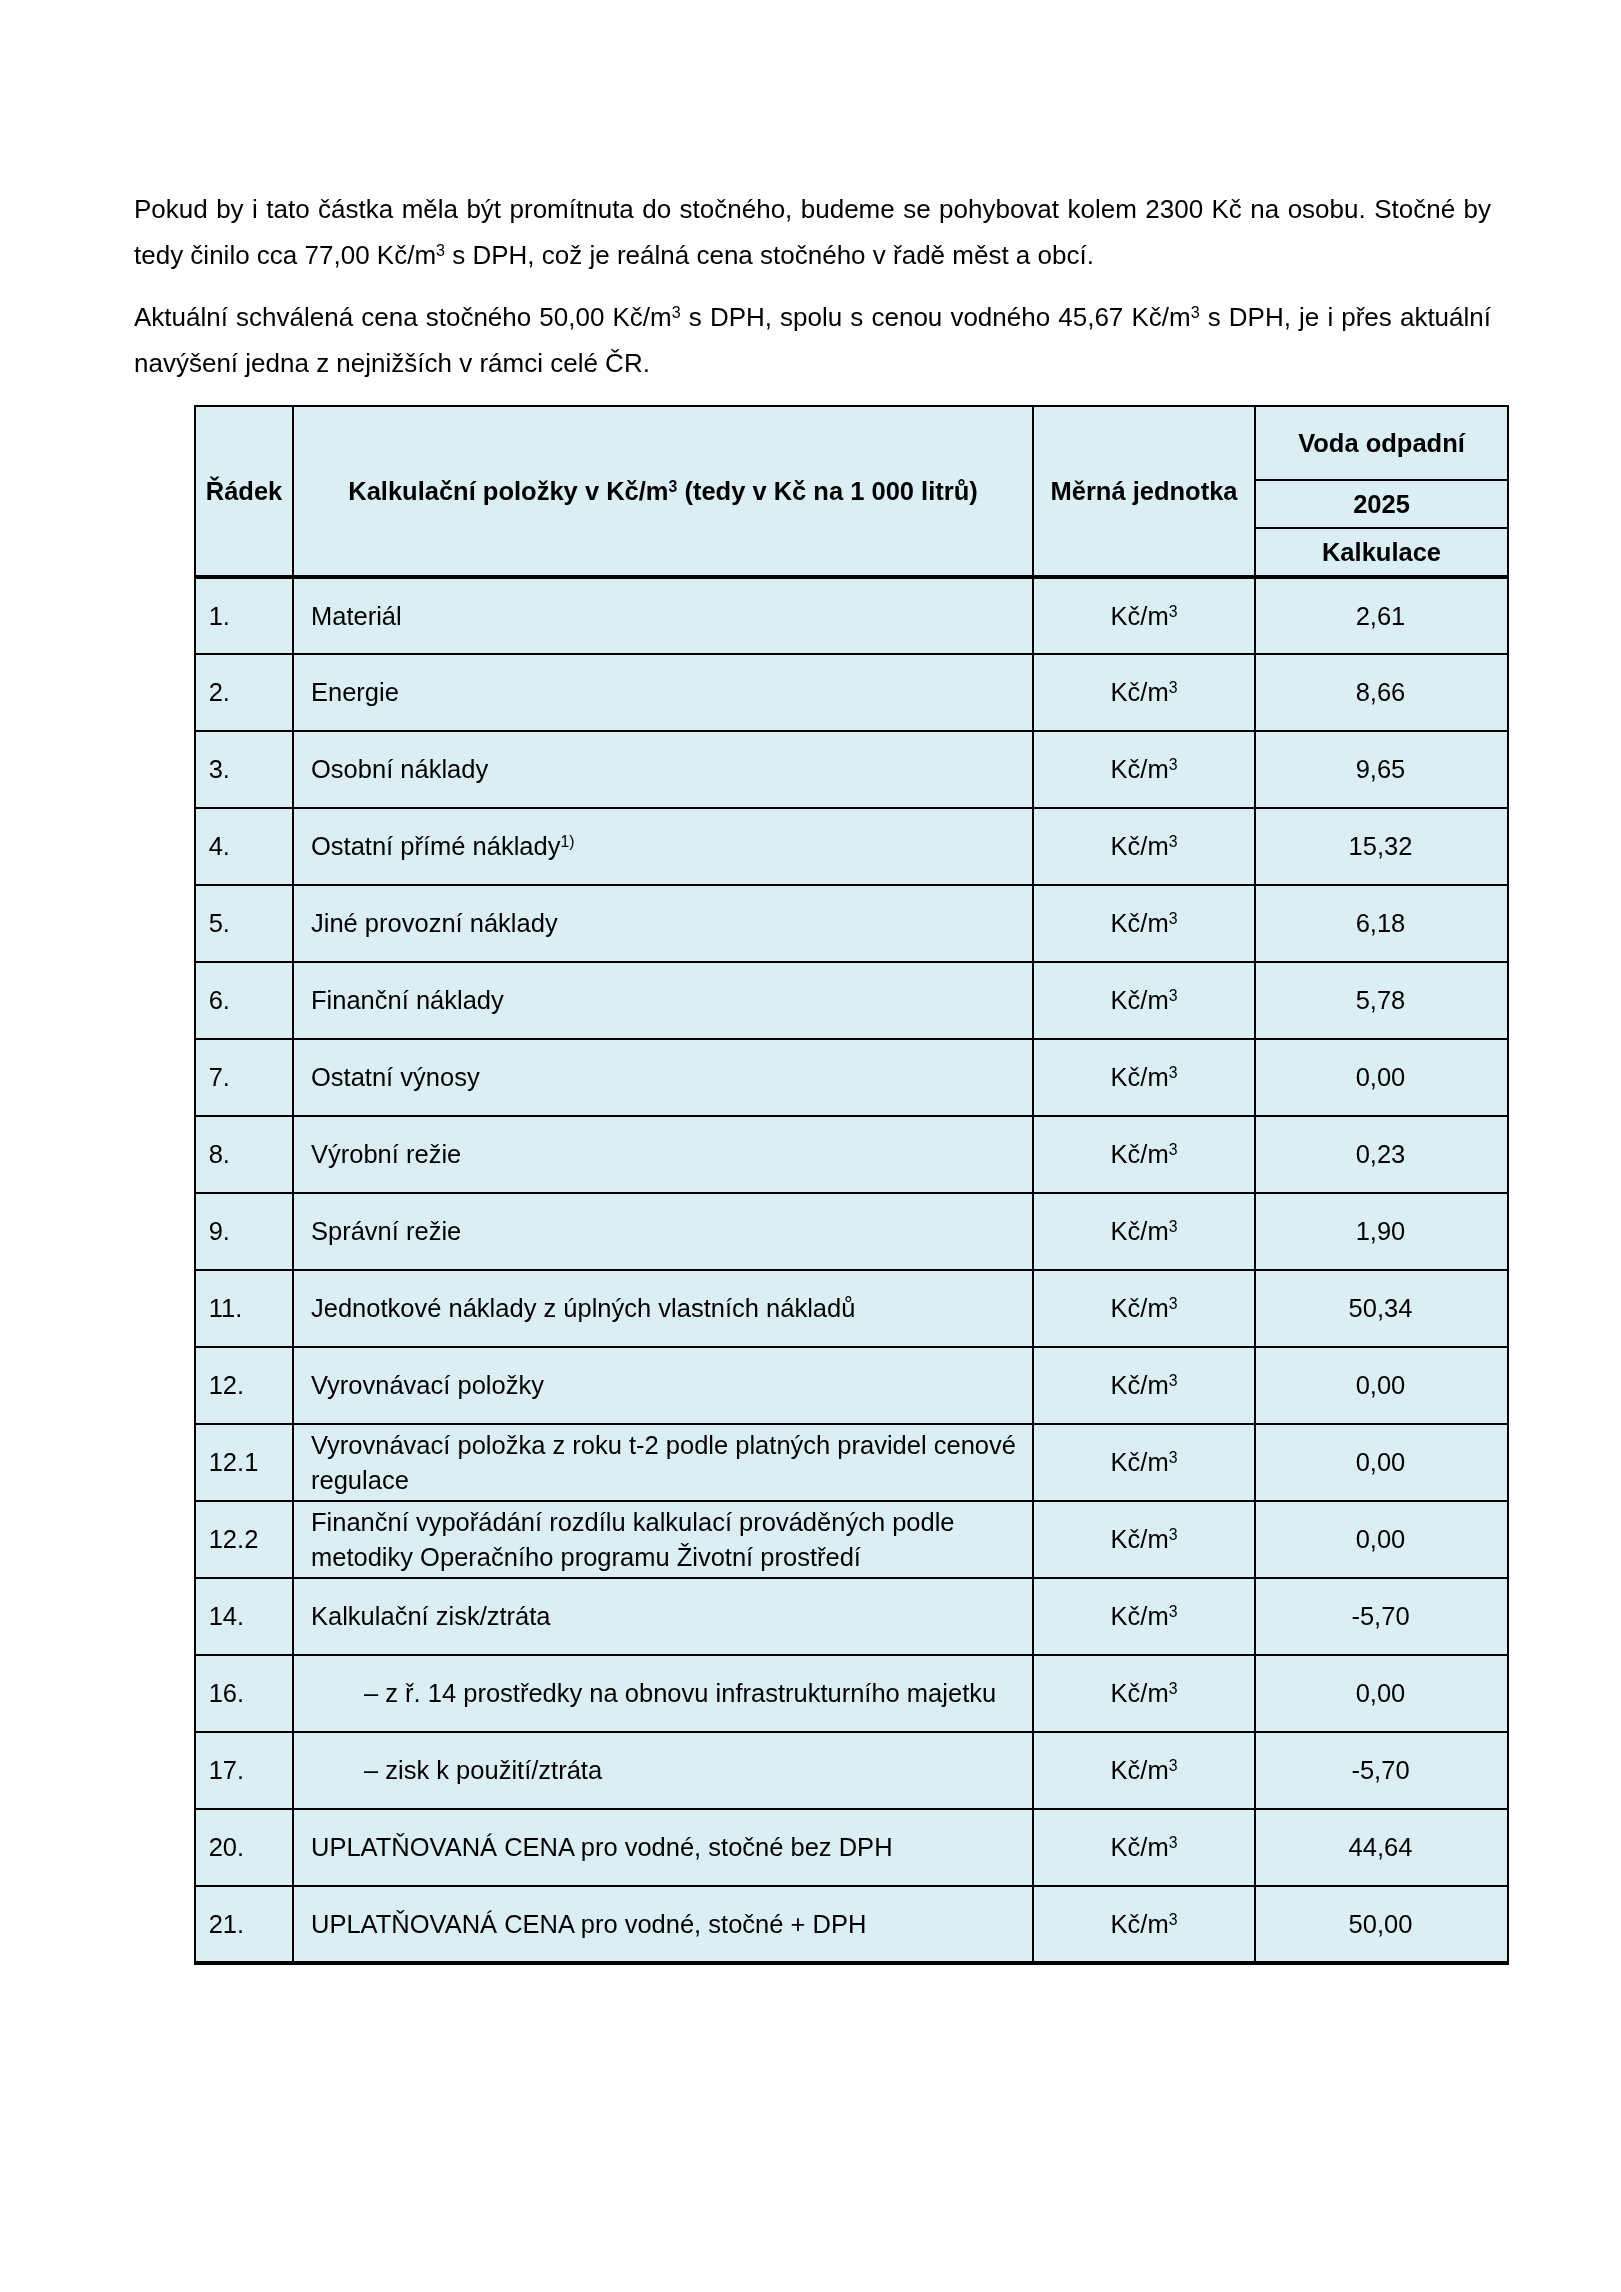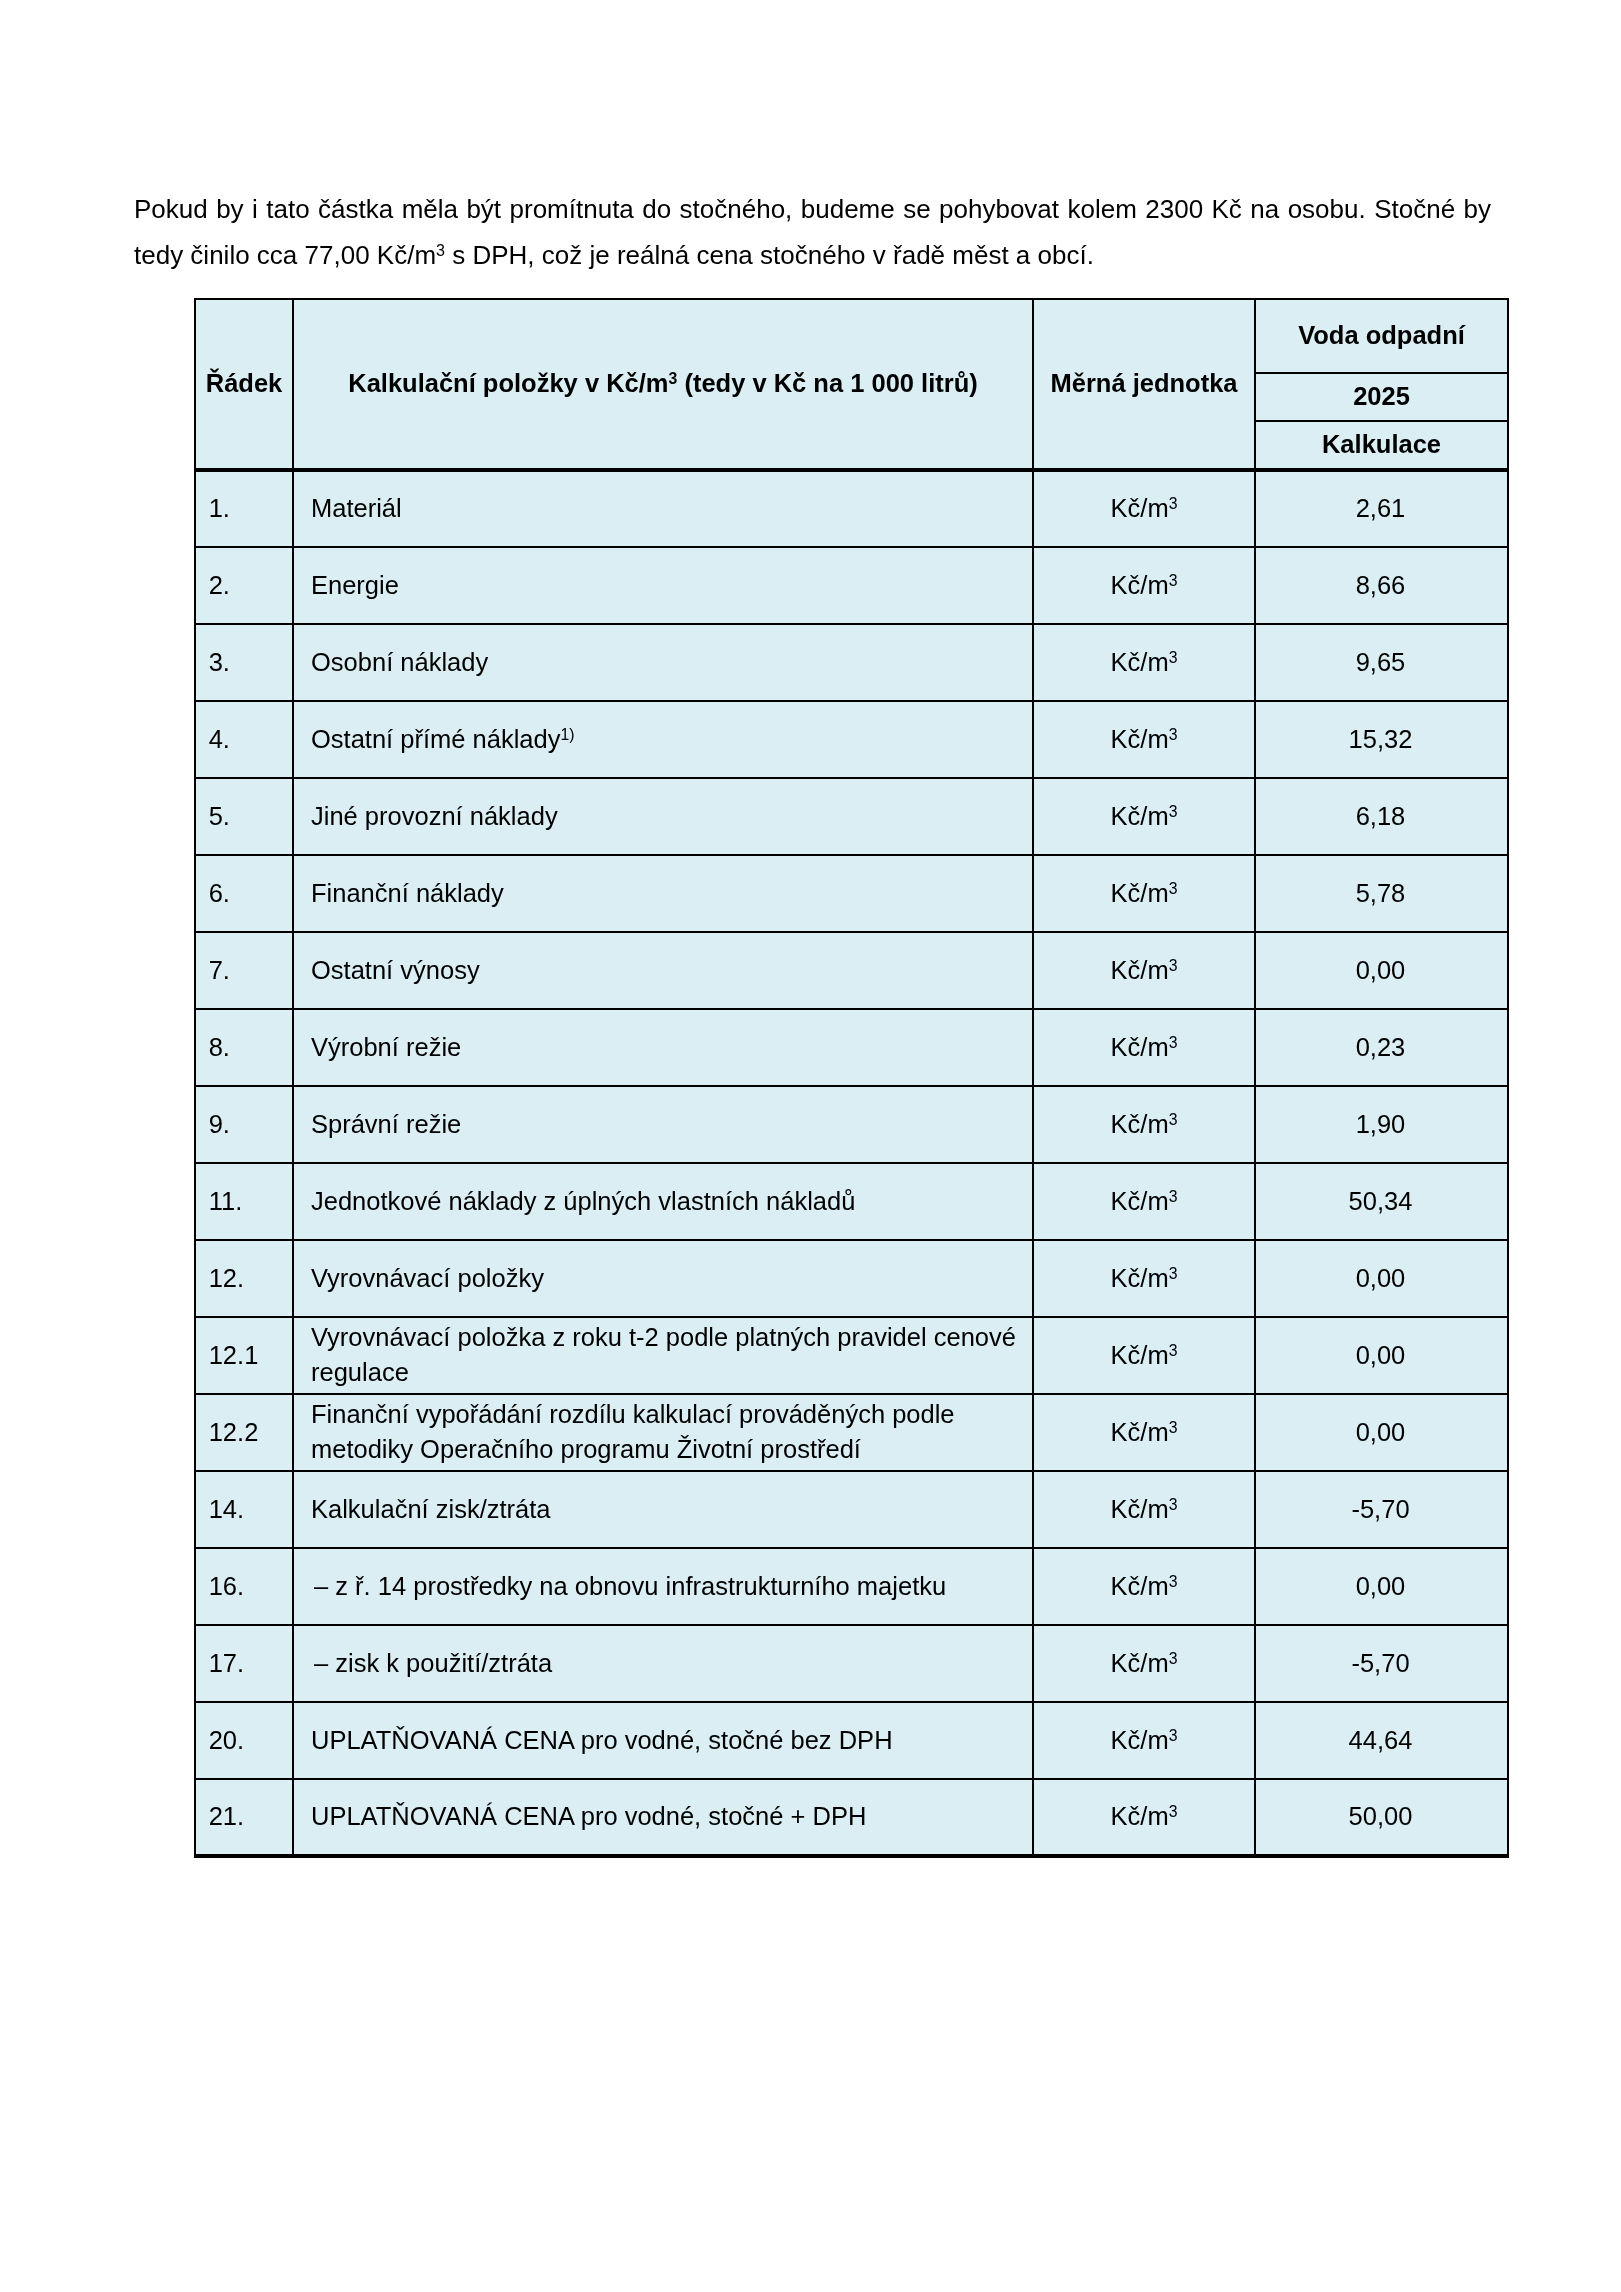--- a/index.html
+++ b/index.html
@@ -51,28 +51,29 @@
   thead tr.h2 th { height: 48px; }
   thead tr.h3 th { height: 49px; }
 
   tbody tr { height: 77px; }
   tbody td { font-weight: normal; line-height: 35px; padding: 2px 7.8px; }
   td.c-num   { text-align: left;  padding-left: 12.7px; }
   td.c-label { text-align: left;  padding-left: 17px; padding-right: 11.8px; }
   td.c-unit  { text-align: center; border-right: 1px solid #c2d6dd; }
   td.c-value { text-align: center; padding-right: 9.8px; border-left: 1px solid #c2d6dd; }
   tr.row-bold td { font-weight: normal; }
-  tr.row-indent td.c-label { padding-left: 20px; margin-left: 28px; }
+  tr.row-indent td.c-label { padding-left: 70px; margin-left: 28px; }
 </style>
 </head>
 <body>
 
 <div class="page">
 
   <p class="para">Pokud by i tato částka měla být promítnuta do stočného, budeme se pohybovat kolem 2300 Kč na osobu. Stočné by tedy činilo cca 77,00 Kč/m<sup>3</sup> s DPH, což je reálná cena stočného v řadě měst a obcí.</p>
+  <p class="para">Aktuální schválená cena stočného 50,00 Kč/m<sup>3</sup> s DPH, spolu s cenou vodného 45,67 Kč/m<sup>3</sup> s DPH, je i přes aktuální navýšení jedna z nejnižších v rámci celé ČR.</p>
 
   <table class="calc">
     <colgroup>
       <col style="width:98px">
       <col style="width:740px">
       <col style="width:222px">
       <col style="width:253px">
     </colgroup>
     <thead>
       <tr class="h1">

